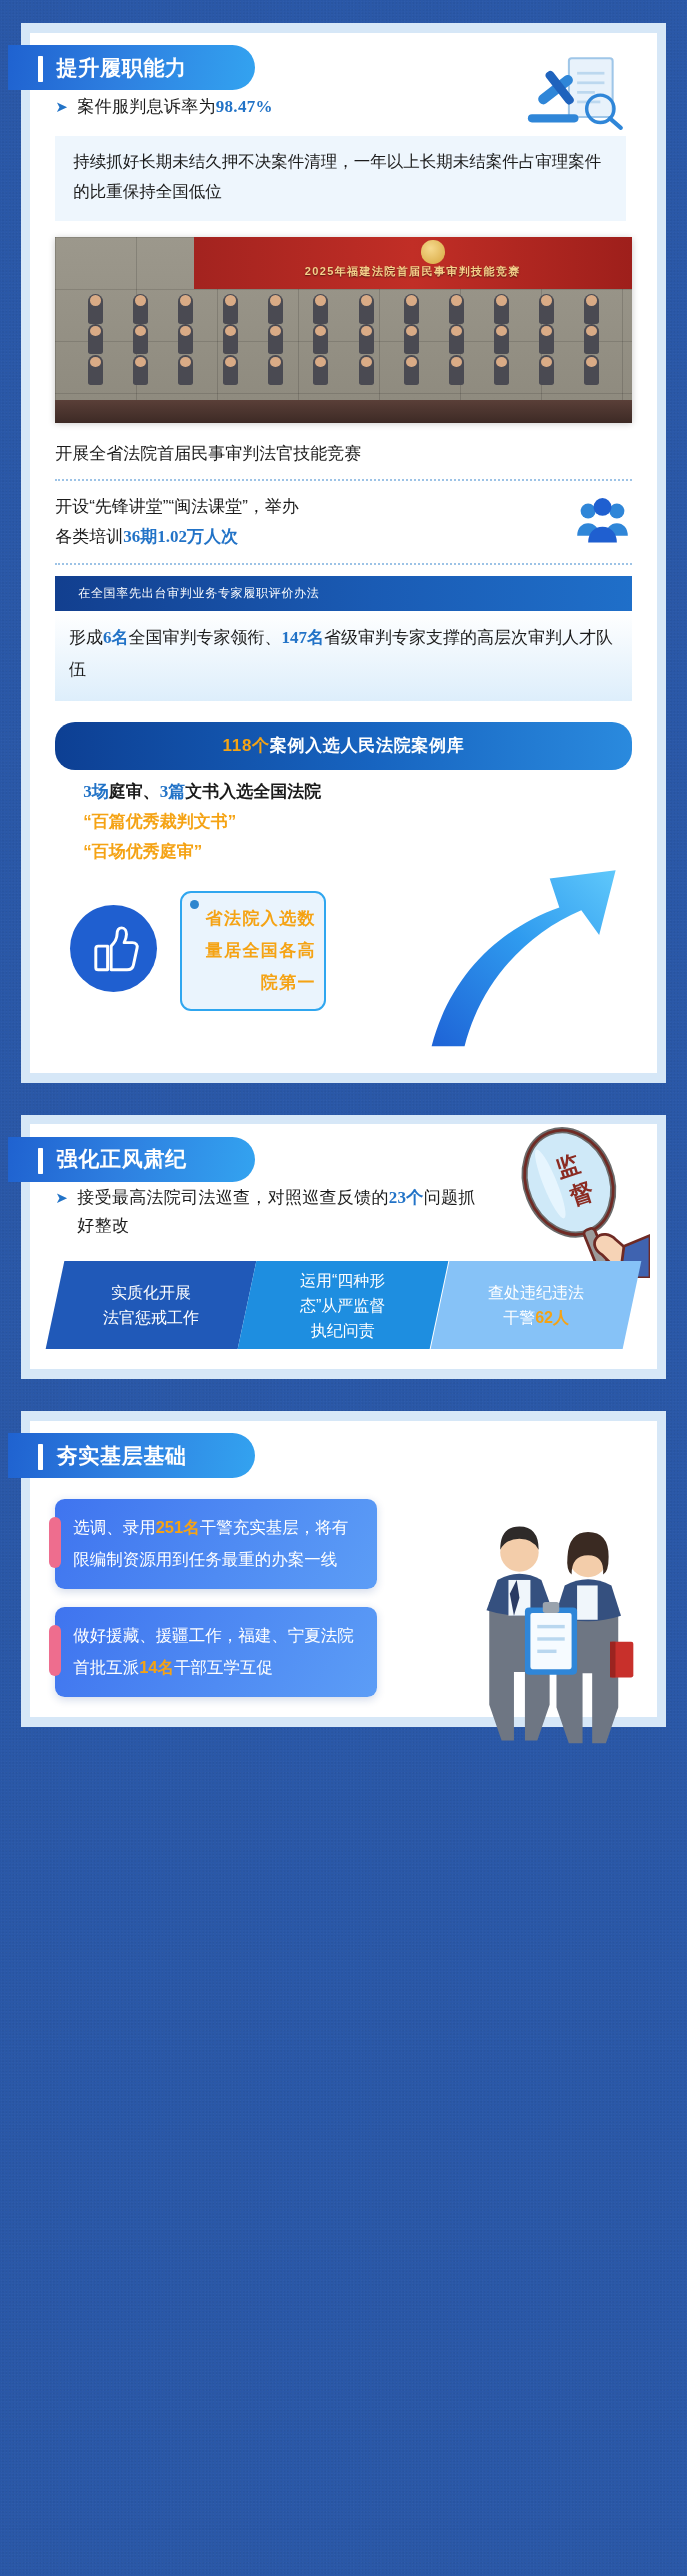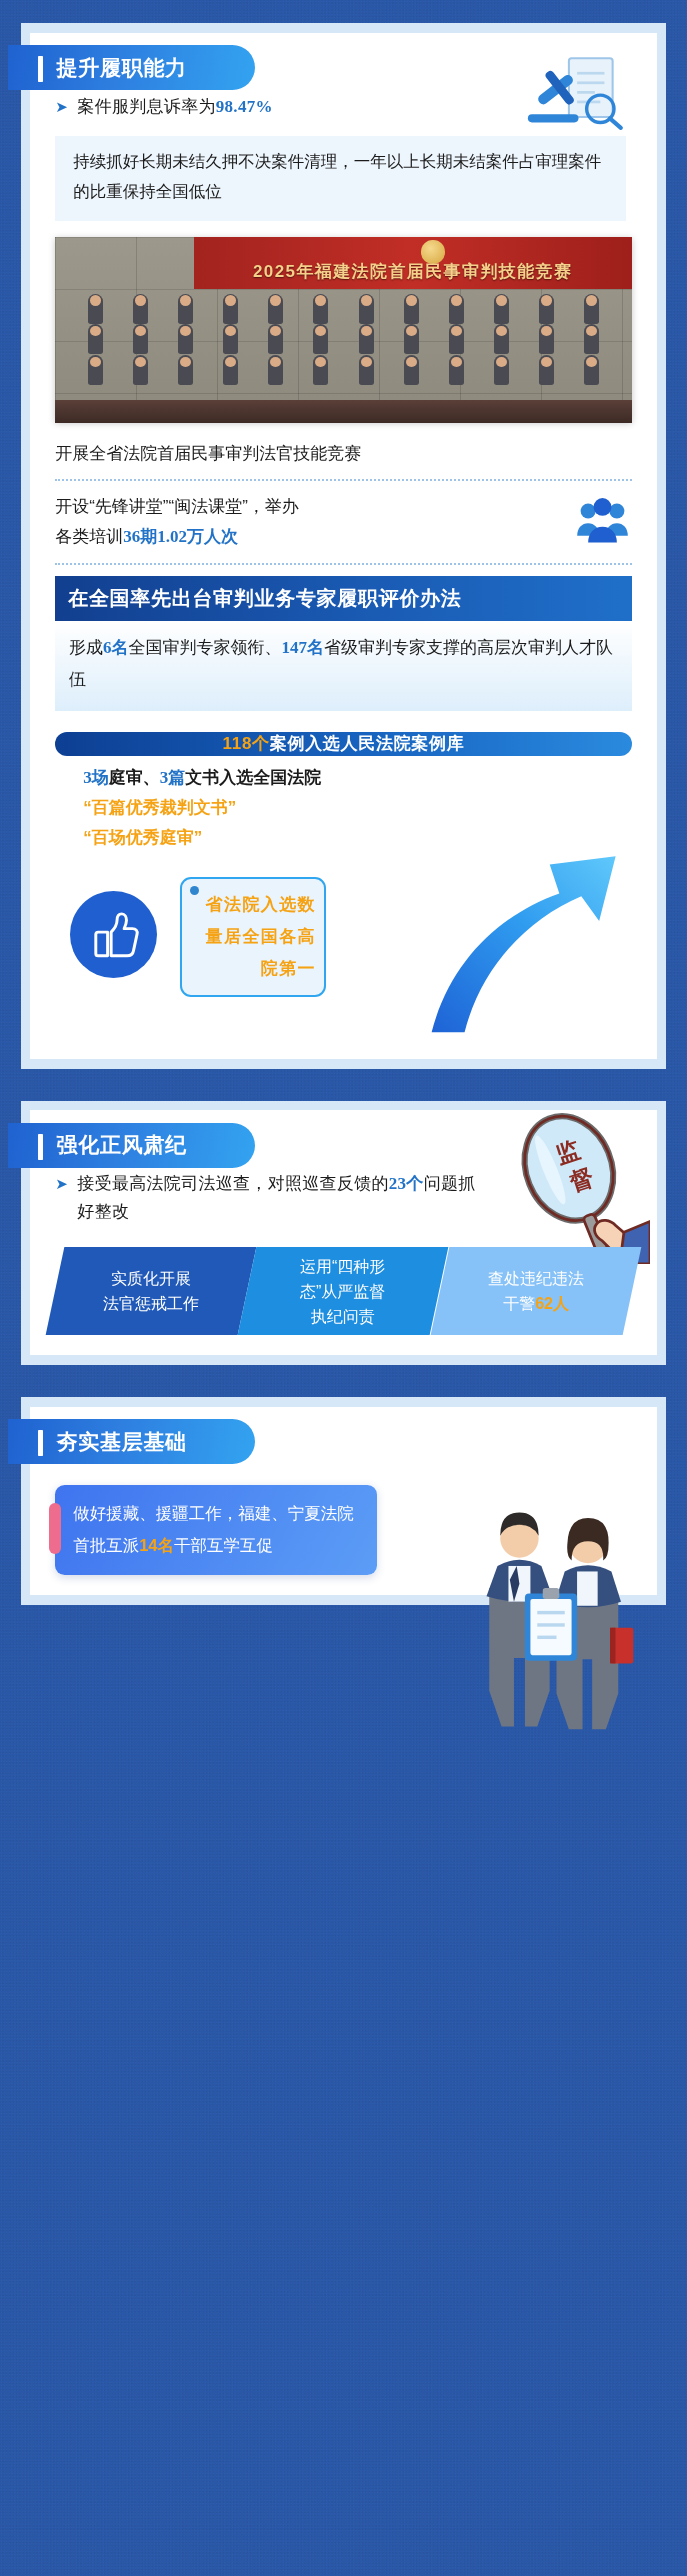--- a/index.html
+++ b/index.html
@@ -132,21 +132,21 @@
   }
   .photo-banner {
     position: absolute;
     left: 24%; right: 0; top: 0; height: 52px;
     background: linear-gradient(90deg, #a3231f, #c12e26 50%, #9e1f1b);
   }
   .photo-banner-txt {
     position: absolute; inset: 0;
     display: flex; align-items: center; justify-content: center;
     color: #f4d08a;
-    font-size: 17px;
+    font-size: 11px;
     font-weight: bold;
     letter-spacing: 1.4px;
     text-shadow: 0 0.7px 1.4px rgba(0,0,0,.5);
     margin-top: 16px;
   }
   .photo-emblem {
     position:absolute; left: 52%; top: 2.7px; width: 23.4px; height: 23.4px;
     border-radius: 50%;
     background: radial-gradient(circle at 40% 35%, #f6d98d, #d6a63e);
   }
@@ -192,38 +192,38 @@
     font-size: 17px;
     line-height: 30px;
     color: #1b1b1b;
   }
   .people-icon { flex: none; width: 59px; height: 52px; position: relative; }
 
   
   .dark-banner {
     background: linear-gradient(90deg, #123f8f 0%, #1a5bb4 55%, #1f6fc9 100%);
     color: #ffffff;
-    font-size: 20px;
-    font-weight: bold;
+    font-size: 12px;
+    font-weight: normal;
     letter-spacing: 0.7px;
-    padding: 9px 13px;
+    padding: 9px 23px;
     margin-top: 9.6px;
   }
   .grad-box {
     background: linear-gradient(#ffffff, #ddeefb);
     padding: 11px 13.7px 15px 13.7px;
     font-size: 17px;
     line-height: 32px;
     color: #1b1b1b;
   }
 
   
   .round-pill {
     margin: 20.6px 0 0 0;
-    height: 24px;
+    height: 48px;
     border-radius: 20px;
     background: linear-gradient(90deg, #0d3f93 0%, #1764c0 55%, #2a8ade 100%);
     display: flex;
     align-items: center;
     justify-content: center;
     color: #ffffff;
     font-size: 17px;
     font-weight: bold;
     letter-spacing: 0.7px;
   }
@@ -587,19 +587,20 @@
         <rect x="120" y="166" width="60" height="82" rx="3" fill="#f6fbff"></rect>
         <rect x="138" y="150" width="24" height="16" rx="4" fill="#9aa3ad"></rect>
         <line x1="130" y1="186" x2="170" y2="186" stroke="#b9d7ef" stroke-width="5"></line>
         <line x1="130" y1="204" x2="170" y2="204" stroke="#b9d7ef" stroke-width="5"></line>
         <line x1="130" y1="222" x2="158" y2="222" stroke="#b9d7ef" stroke-width="5"></line>
 
         <rect x="236" y="208" width="34" height="52" rx="3" fill="#c8302b"></rect>
         <rect x="236" y="208" width="8" height="52" fill="#9b2420"></rect>
       </svg>
 
+      <div class="blue-card"><span>选调、录用</span><span class="hl-orange">251名</span><span>干警充实基层，将有限编制资源用到任务最重的办案一线</span></div>
 
       <div class="blue-card"><span>做好援藏、援疆工作，福建、宁夏法院首批互派</span><span class="hl-orange">14名</span><span>干部互学互促</span></div>
 
     </div>
   </div>
 </div>
 
 
 </body></html>

